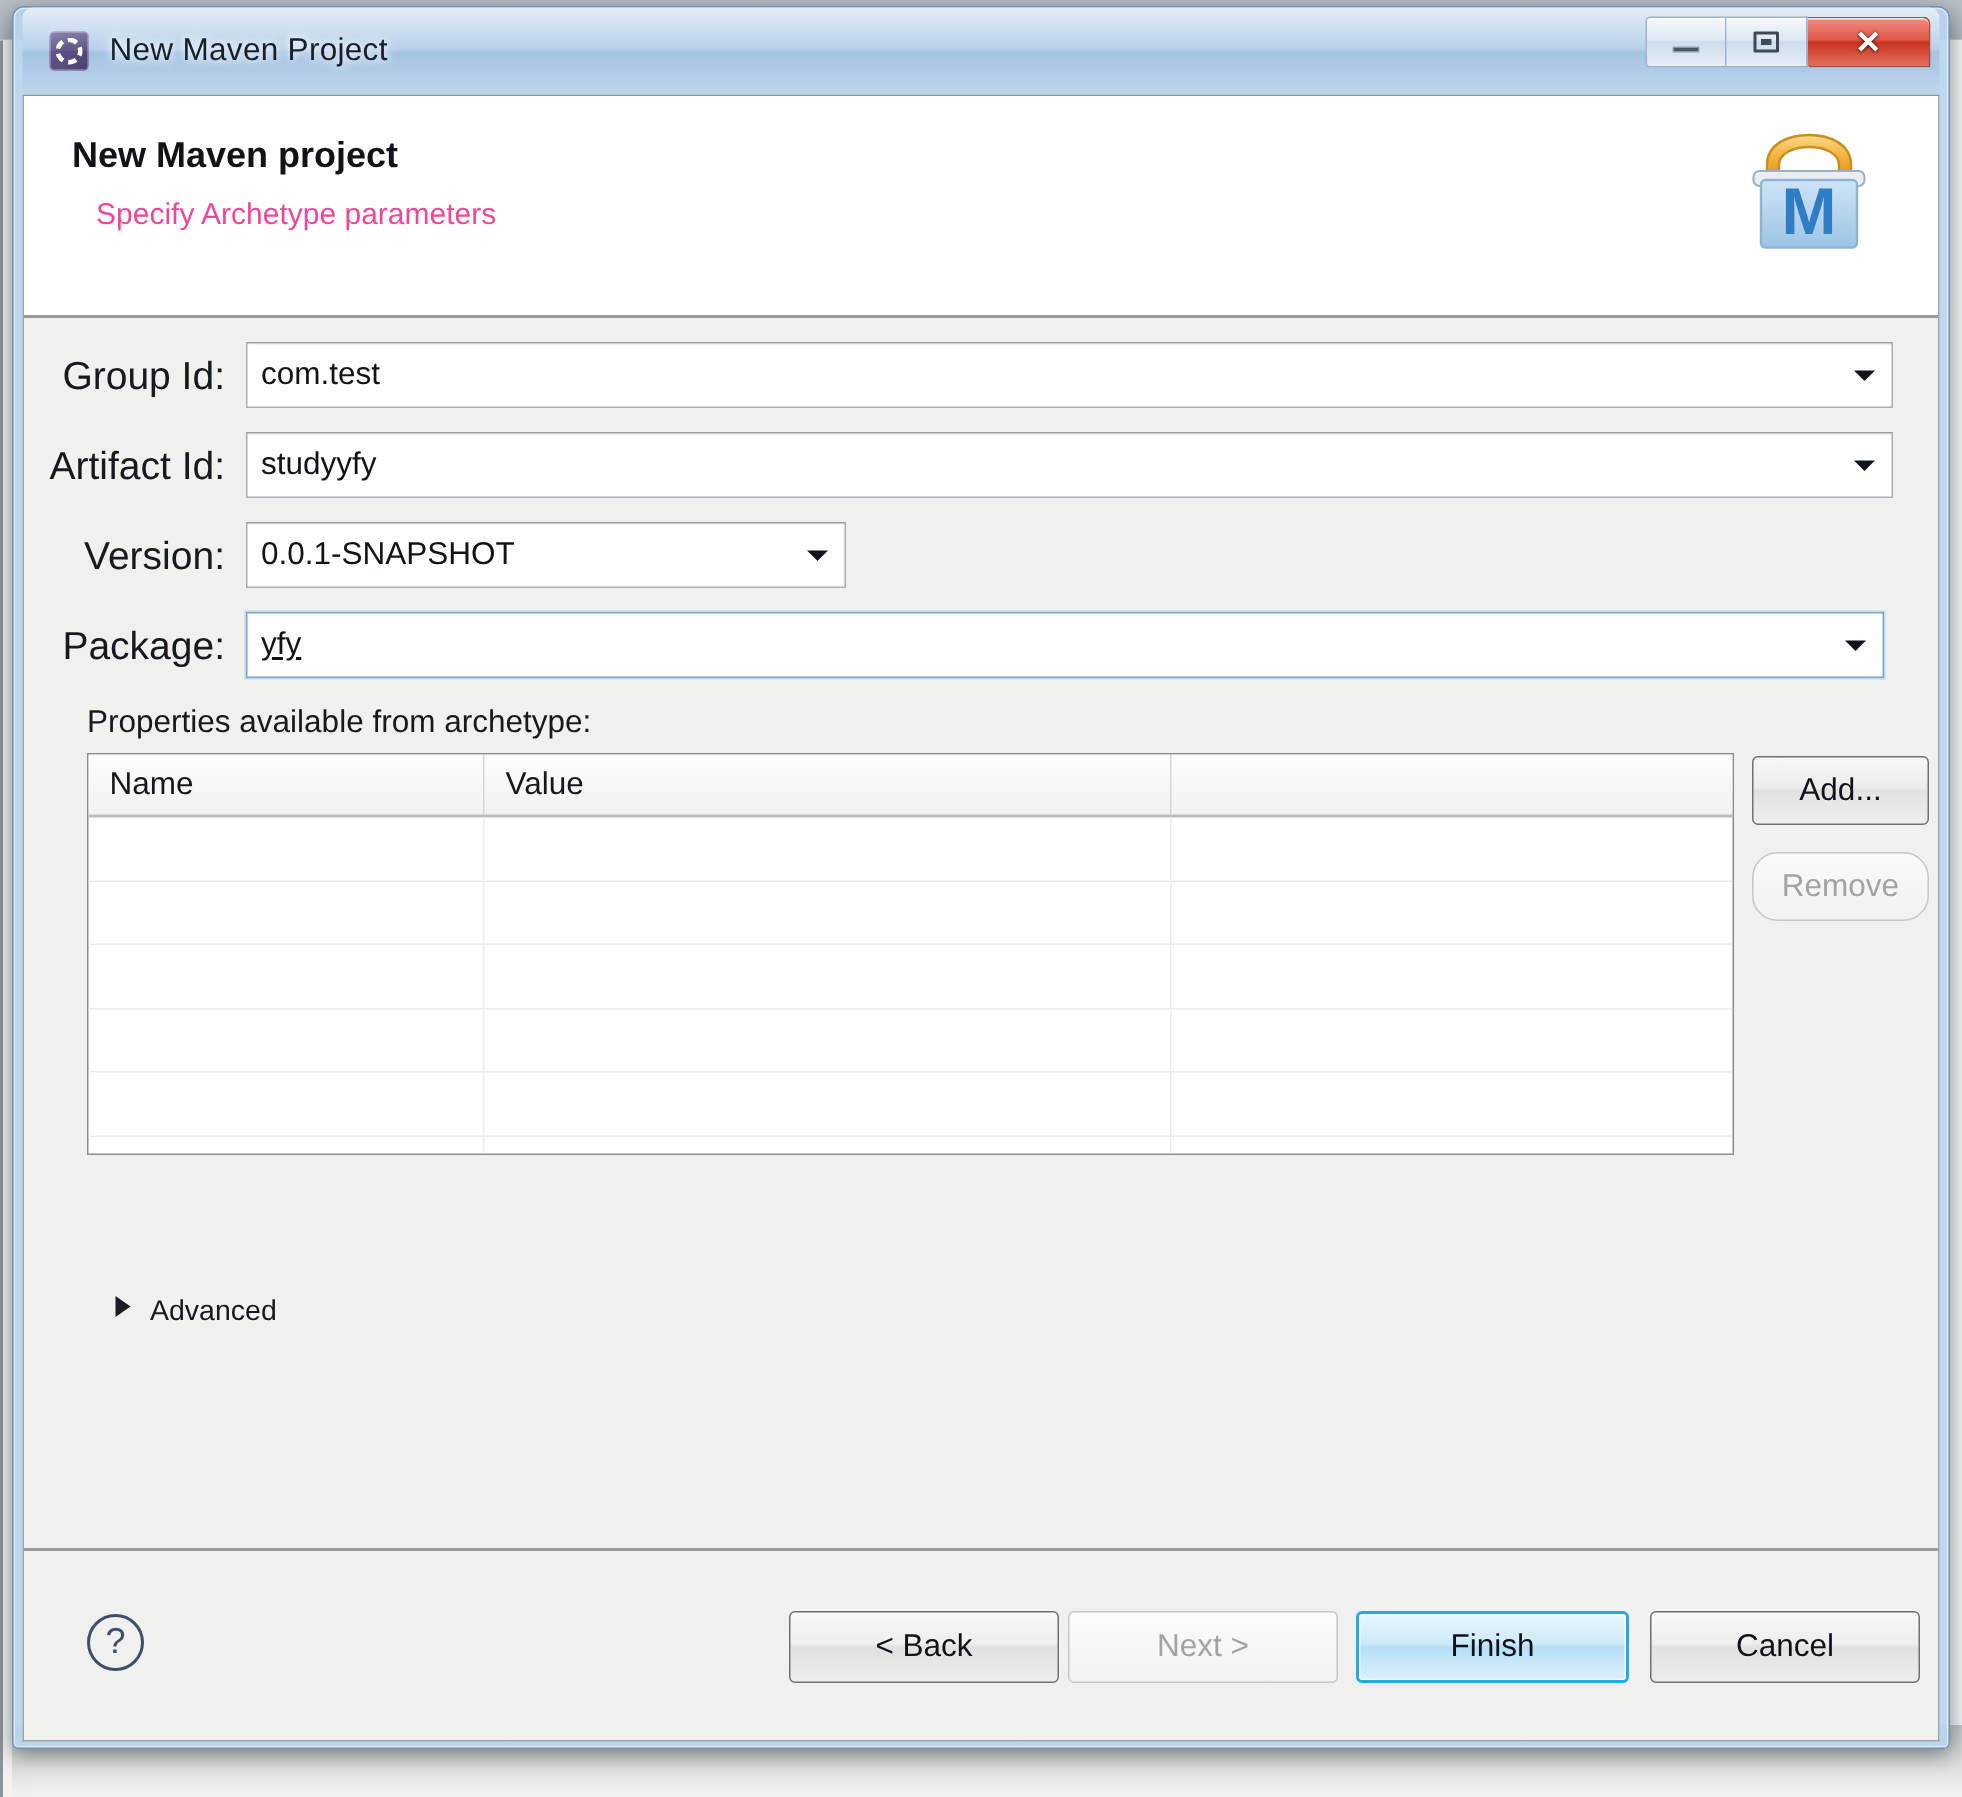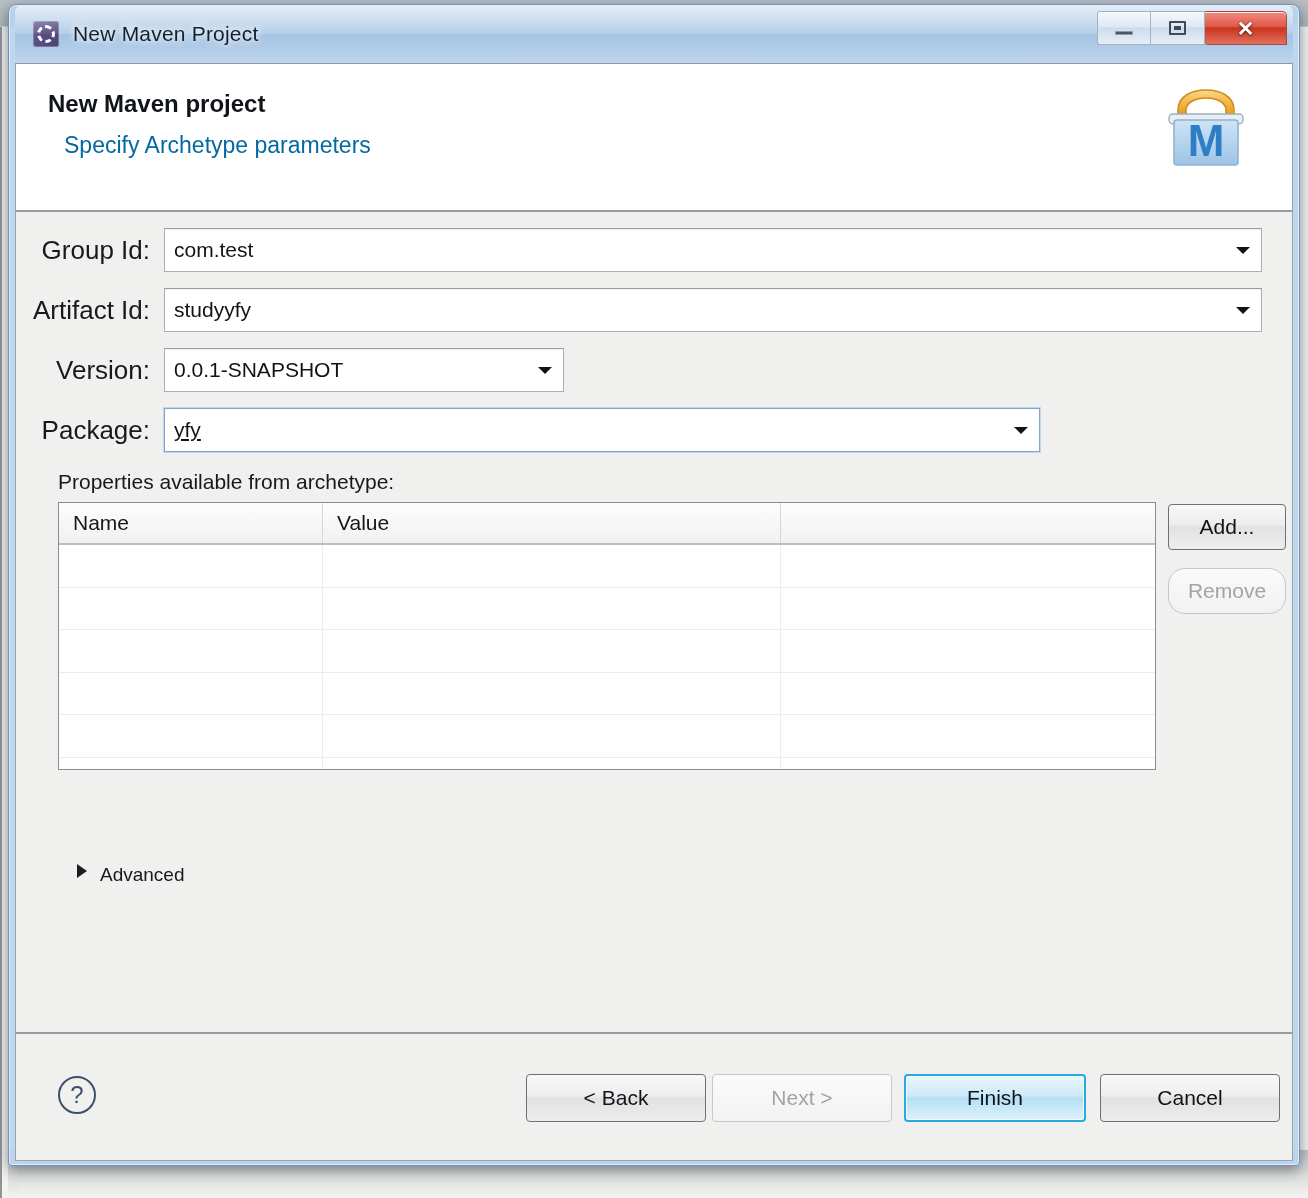--- a/index.html
+++ b/index.html
@@ -151,21 +151,21 @@
     position: relative;
     border-bottom: 2px solid #9c9c9c;
     flex: none;
   }
   #header-title {
     position: absolute; left: 32px; top: 26px;
     font-size: 24px; font-weight: bold; color: #101418;
   }
   #header-sub {
     position: absolute; left: 48px; top: 68px;
-    font-size: 23px; color: #0369a1;
+    font-size: 20px; color: #ec4899;
   }
   #maven-logo {
     position: absolute; right: 38px; top: 16px;
     width: 96px; height: 92px;
   }
 
   
   #content {
     flex: 1;
     position: relative;
@@ -407,21 +407,21 @@
       <div class="field-row" style="top:136px;">
         <div class="field-label">Version:</div>
         <div class="combo" style="width:400px;">
           <span>0.0.1-SNAPSHOT</span>
           <span class="arrow"></span>
         </div>
       </div>
 
       <div class="field-row" style="top:196px;">
         <div class="field-label">Package:</div>
-        <div class="combo focus" style="width:876px;text-decoration:underline;">
+        <div class="combo focus" style="width:1092px;text-decoration:underline;">
           <span>yfy</span>
           <span class="arrow"></span>
         </div>
       </div>
 
       <div id="props-label">Properties available from archetype:</div>
 
       <div id="props-table">
         <div id="thead">
           <div class="th c1">Name</div>

